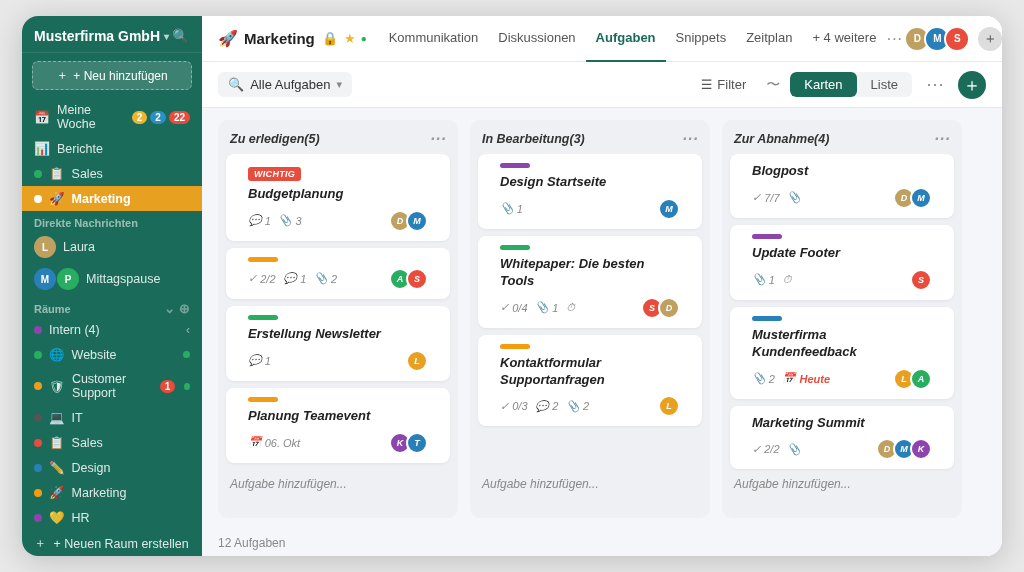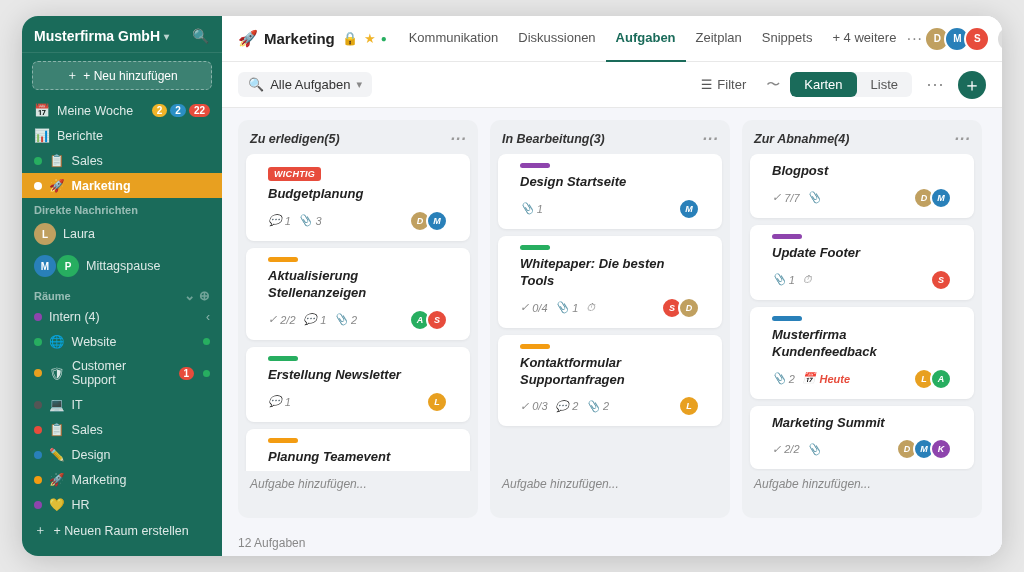--- a/index.html
+++ b/index.html
@@ -15,21 +15,21 @@
       width: 980px;
       height: 540px;
       background: #fff;
       border-radius: 16px;
       box-shadow: 0 4px 30px rgba(0,0,0,0.18);
       display: flex;
       overflow: hidden;
     }
     
     .sidebar {
-      width: 200px;
+      width: 180px;
       background: #1a6b5a;
       display: flex;
       flex-direction: column;
       flex-shrink: 0;
       color: #fff;
       font-size: 13px;
     }
     .sidebar-header {
       padding: 12px 12px 8px 12px;
       display: flex;
@@ -470,22 +470,22 @@
       </div>
       <div class="topbar-icons">
         <span>🔒</span>
         <span class="star">★</span>
         <span style="color:#27ae60;font-size:10px;">●</span>
       </div>
       <nav class="topbar-nav">
         <span class="topbar-nav-item">Kommunikation</span>
         <span class="topbar-nav-item">Diskussionen</span>
         <span class="topbar-nav-item active">Aufgaben</span>
+        <span class="topbar-nav-item">Snippets</span>
         <span class="topbar-nav-item">Zeitplan</span>
-        <span class="topbar-nav-item">Snippets</span>
         <span class="topbar-nav-item">+ 4 weitere</span>
       </nav>
       <div class="topbar-right">
         <span class="topbar-more">···</span>
         <div class="topbar-avatars">
           <div class="topbar-avatar" style="background:#c0a060;">D</div>
           <div class="topbar-avatar" style="background:#2980b9;">M</div>
           <div class="topbar-avatar" style="background:#e74c3c;">S</div>
         </div>
         <div class="topbar-add-btn">＋</div>
@@ -537,21 +537,20 @@
               </div>
               <div class="card-avatars">
                 <div class="card-avatar" style="background:#c0a060;">D</div>
                 <div class="card-avatar" style="background:#2980b9;">M</div>
               </div>
             </div>
           </div>
 
           <div class="card">
             <div style="height:5px;width:30px;border-radius:3px;background:#f39c12;margin-bottom:6px;"></div>
-            <div class="card-title">Aktualisierung Stellenanzeigen</div>
             <div class="card-footer">
               <div class="card-meta">
                 <span class="card-meta-item">
                     <span>✓</span>
                     <span>2/2</span>
                   </span>
                 <span class="card-meta-item">
                     <span>💬</span>
                     <span>1</span>
                   </span>

